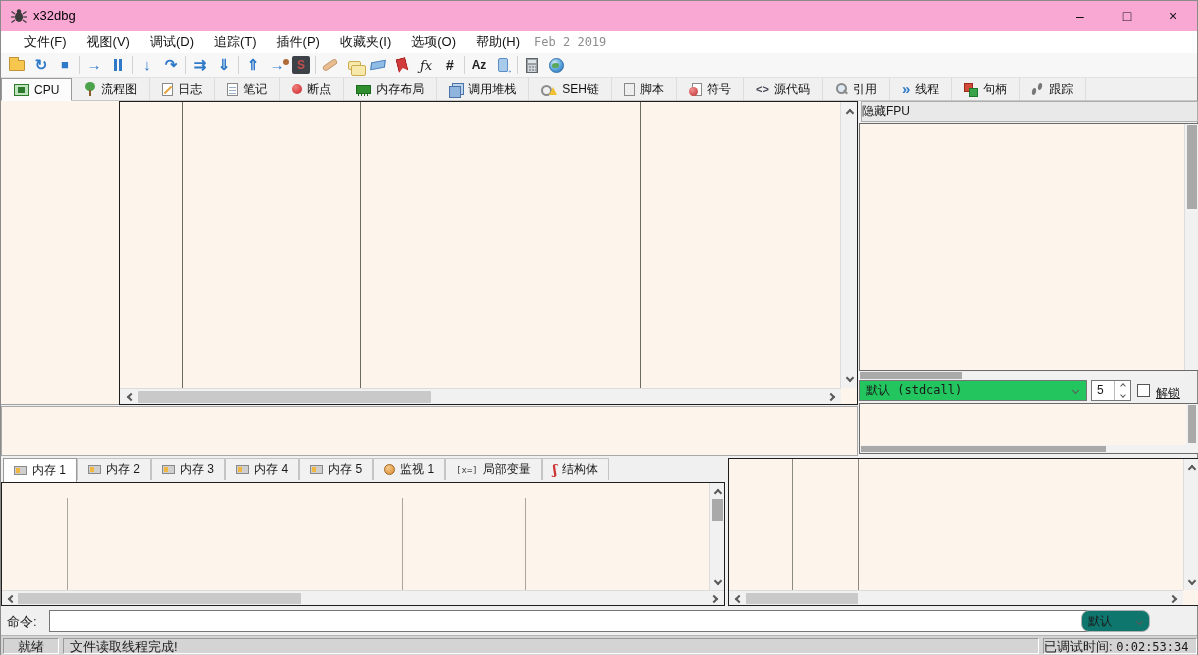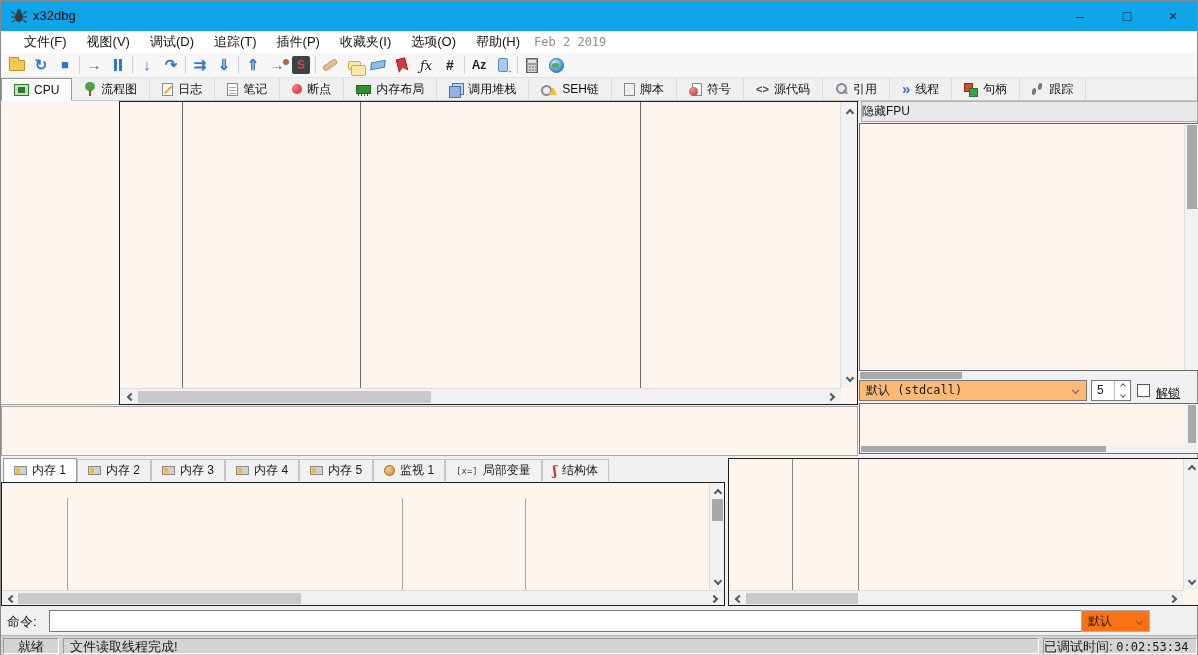--- a/index.html
+++ b/index.html
@@ -2,21 +2,21 @@
 <html><head>
 <meta charset="utf-8">
 <style>
   * { margin:0; padding:0; box-sizing:border-box; }
   html,body { width:1198px; height:655px; overflow:hidden; }
   body { font-family:"Liberation Sans", sans-serif; font-size:12px; color:#1a1a1a; }
   #app { position:relative; width:1198px; height:655px; background:#f0f0f0; border:1px solid #8a8a8a; }
   .abs { position:absolute; }
 
   
-  .titlebar { left:0; top:0; width:1196px; height:30px; background:#0ea5e9; }
+  .titlebar { left:0; top:0; width:1196px; height:30px; background:#f9a8d4; }
   .title-text { position:absolute; left:32px; top:7px; font-size:13px; color:#000; }
   .winbtn { position:absolute; top:0; width:46px; height:30px; text-align:center; line-height:30px; font-size:14px; color:#111; }
 
   
   .menubar { left:0; top:30px; width:1196px; height:22px; background:#ffffff; display:flex; align-items:center;padding-left:13px; }
   .menu-item { padding:0 10px; font-size:13px; color:#111; height:22px; line-height:22px; }
   .build-date { color:#8e8e8e; font-family:"DejaVu Sans Mono", monospace; font-size:12px; padding-left:4px; }
 
   
   .toolbar { left:0; top:52px; width:1196px; height:25px; background:#f7f7f7; border-bottom:1px solid #e2e2e2; display:flex; align-items:center; padding-left:4px; }
@@ -96,21 +96,21 @@
   .sb { background:#f1f1f1; position:absolute; }
   .thumb { background:#c9c9c9; position:absolute; }
   .thumb-dark { background:#a9a9a9; position:absolute; }
   .ch { display:inline-block; width:6px; height:6px; border:solid #5a5a5a; border-width:2px 2px 0 0; }
   .ch-up { transform:rotate(-45deg); } .ch-right { transform:rotate(45deg); }
   .ch-down { transform:rotate(135deg); } .ch-left { transform:rotate(-135deg); }
   .sb-arrow { position:absolute; display:flex; align-items:center; justify-content:center; }
 
   
   .hidefpu { left:860px; top:100px; width:337px; height:21px; background:#e9e9e9; border:1px solid #adadad; font-size:12px; line-height:19px; }
-  .combo { background:#fdba74; border:1px solid #767676; font-size:12px; display:flex; align-items:center; }
+  .combo { background:#22c55e; border:1px solid #767676; font-size:12px; display:flex; align-items:center; }
   .combo .ctext { flex:1; padding-left:6px; font-family:"DejaVu Sans Mono", monospace; font-size:12px; }
   .spin { background:#fff; border:1px solid #767676; display:flex; }
   .spin .sval { flex:1; padding-left:5px; line-height:19px; font-size:12px; }
   .spin .sbtns { width:16px; border-left:1px solid #bbb; display:flex; flex-direction:column; }
   .spin .sbtns div { flex:1; display:flex; align-items:center; justify-content:center; }
   .spin .sbtns .ch { width:4px; height:4px; border-width:1.5px 1.5px 0 0; }
   .checkbox { width:13px; height:13px; background:#fff; border:1px solid #555; }
 
   
   .dtab { height:22px; display:flex; align-items:center; gap:5px; padding:0 10px; font-size:12px; background:#f1f1f1; border:1px solid #c4c4c4; border-bottom:none; }
@@ -365,21 +365,21 @@
 
   <div class="abs cream" style="left:858px; top:402px; width:340px; height:51px; border:1px solid #6a6a6a;">
     <div class="sb" style="right:0; top:0; width:12px; height:41px;">
       <div class="thumb-dark" style="left:2px; top:1px; width:8px; height:38px;"></div>
     </div>
     <div class="sb" style="left:0; bottom:0; width:338px; height:8px;">
       <div class="thumb-dark" style="left:1px; top:1px; width:245px; height:6px;"></div>
     </div>
   </div>
 
-  <div class="abs" style="left:2px; top:457px; display:flex; align-items:center;">
+  <div class="abs" style="left:2px; top:457px; display:flex; align-items:flex-start;">
     <div class="dtab active">
         <span class="bti-mem"></span>
         <span>内存 1</span>
       </div>
     <div class="dtab">
         <span class="bti-mem"></span>
         <span>内存 2</span>
       </div>
     <div class="dtab">
         <span class="bti-mem"></span>
@@ -452,21 +452,21 @@
         </span>
       <div class="thumb" style="left:17px; top:2px; width:112px; height:11px;"></div>
       <span class="sb-arrow" style="right:2px; top:0; width:13px; height:15px;">
           <span class="ch ch-right" style="margin-right:3px;"></span>
         </span>
     </div>
   </div>
 
   <span class="abs cmd-label" style="left:6px; top:612px;text-align:right;">命令:</span>
   <input class="abs cmd-input" style="left: 48px; top: 609px; width: 1076px; height: 22px;" value="">
-  <div class="abs combo" style="left:1080px; top:609px; width:69px; height:22px; background:#f97316; border-color:#b0b0b0;">
+  <div class="abs combo" style="left:1080px; top:609px; width:69px; height:22px; background:#0f766e; border-color:#b0b0b0;border-radius:8px;">
     <span class="ctext" style="font-family:'Liberation Sans',sans-serif;">默认</span>
     <span class="ch ch-down" style="margin-right:7px; width:5px; height:5px; border-width:1.5px 1.5px 0 0;"></span>
   </div>
 
   <div class="abs statusbar">
     <div class="sbox" style="left:2px; width:56px; text-align:center;">就绪</div>
     <div class="sbox" style="left:62px; width:976px; padding-left:6px;">文件读取线程完成!</div>
     <div class="sbox" style="left:1042px; width:154px; ">
       <span>已调试时间:</span>
       <span style="font-family:'DejaVu Sans Mono',monospace; font-size:12px;">0:02:53:34</span>

